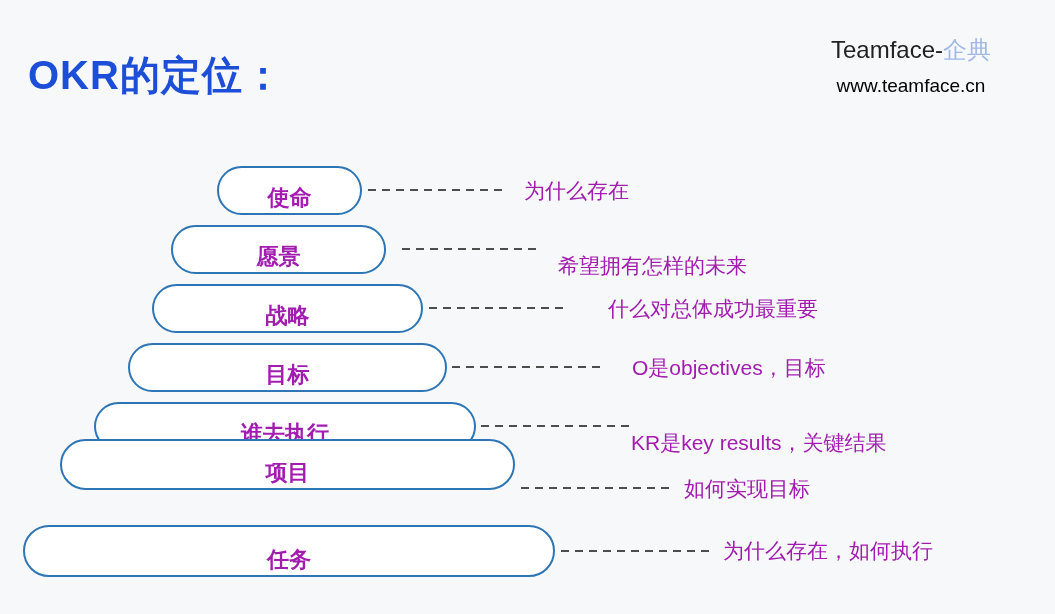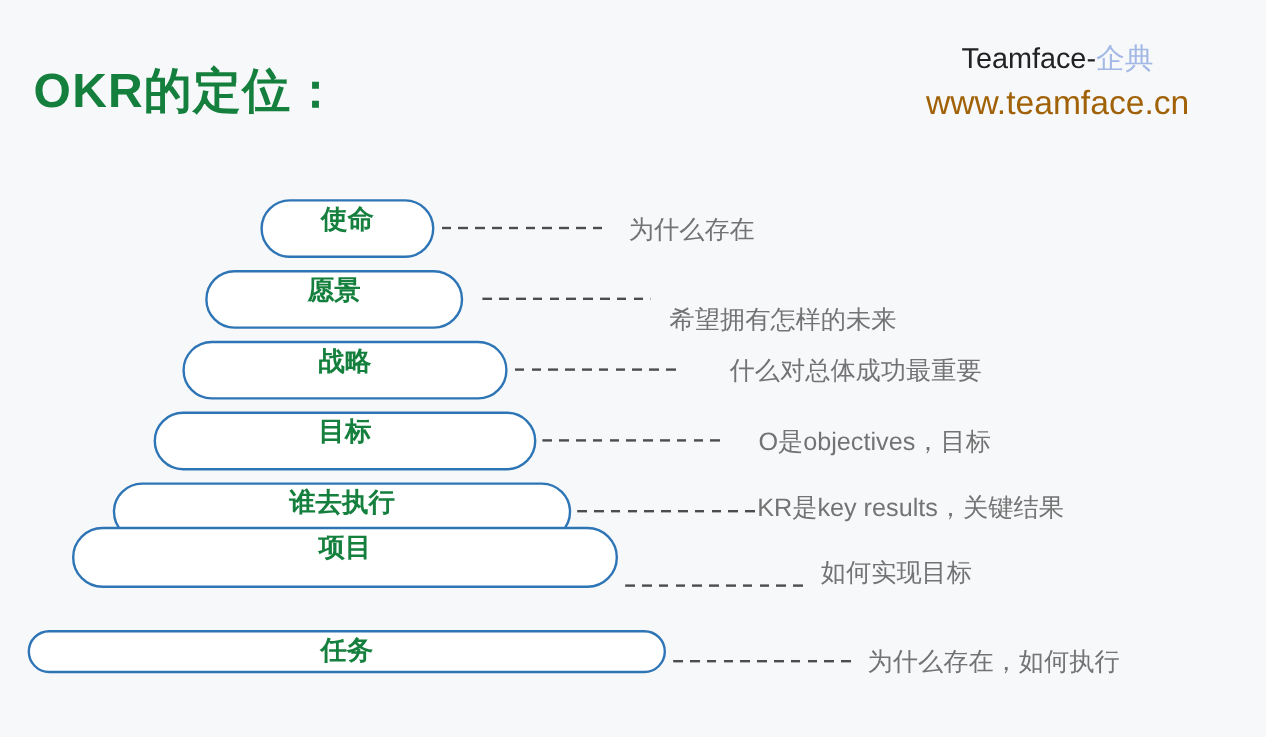--- a/index.html
+++ b/index.html
@@ -9,70 +9,70 @@
   }
   .canvas{
     position:relative;
     width:1055px;height:614px;
     background:#f7f8fa;
     overflow:hidden;
   }
   
   .title{
     position:absolute;left:28px;top:48px;margin:0;
-    font-size:40px;font-weight:700;color:#15803d;
+    font-size:40px;font-weight:700;color:#1d4ed8;
     letter-spacing:1px;white-space:nowrap;
   }
   .brand{
     position:absolute;top:30px;right:64px;
     text-align:center;white-space:nowrap;
   }
   .brand-name{font-size:24px;font-weight:400;color:#222;line-height:40px;}
   .brand-accent{color:#a3b8e4;}
-  .brand-url{font-size:28px;color:#a16207;line-height:32px;}
+  .brand-url{font-size:19px;color:#000000;line-height:32px;}
   
   .pill{
     position:absolute;box-sizing:border-box;
     background:#ffffff;border:2.5px solid #2e75b6;border-radius:27px;
-    display:flex;align-items:flex-start;justify-content:center;
-    font-size:22px;font-weight:700;color:#15803d;white-space:nowrap;font-family:Liberation Mono, monospace;
+    display:flex;align-items:flex-end;justify-content:center;
+    font-size:22px;font-weight:700;color:#a21caf;white-space:nowrap;font-family:Liberation Mono, monospace;
   }
   .dash{
     position:absolute;height:2px;
     background:repeating-linear-gradient(90deg,#4d4d4d 0 8px,transparent 8px 14px);
   }
   .desc{
     position:absolute;display:flex;align-items:center;
-    font-size:21px;color:#737373;white-space:nowrap;text-align:center;
+    font-size:21px;color:#a21caf;white-space:nowrap;text-align:center;
   }
   .row-1 .pill{left:217px;top:166px;width:145px;height:49px}
   .row-1 .dash{left:368px;top:189px;width:140px}
   .row-1 .desc{left:524px;top:166px;height:49px}
 
   .row-2 .pill{left:171px;top:225px;width:215px;height:49px}
   .row-2 .dash{left:402px;top:248px;width:140px}
   .row-2 .desc{left:558px;top:241px;height:49px}
 
   .row-3 .pill{left:152px;top:284px;width:271px;height:49px}
   .row-3 .dash{left:429px;top:307px;width:136px}
   .row-3 .desc{left:608px;top:284px;height:49px}
 
   .row-4 .pill{left:128px;top:343px;width:319px;height:49px}
   .row-4 .dash{left:452px;top:366px;width:150px}
   .row-4 .desc{left:632px;top:343px;height:49px}
 
   .row-5 .pill{left:94px;top:402px;width:382px;height:49px}
   .row-5 .dash{left:481px;top:425px;width:149px}
-  .row-5 .desc{left:631px;top:398px;height:49px}
+  .row-5 .desc{left:631px;top:418px;height:49px}
 
   .row-6 .pill{left:60px;top:439px;width:455px;height:51px}
   .row-6 .dash{left:521px;top:487px;width:150px}
-  .row-6 .desc{left:684px;top:451px;height:51px}
+  .row-6 .desc{left:684px;top:463px;height:51px}
 
-  .row-7 .pill{left:23px;top:525px;width:532px;height:36px}
+  .row-7 .pill{left:23px;top:525px;width:532px;height:52px}
   .row-7 .dash{left:561px;top:550px;width:150px}
   .row-7 .desc{left:723px;top:525px;height:52px}
 </style>
 </head>
 <body>
 
 <div class="canvas">
 
   <h1 class="title">OKR的定位：</h1>
 

